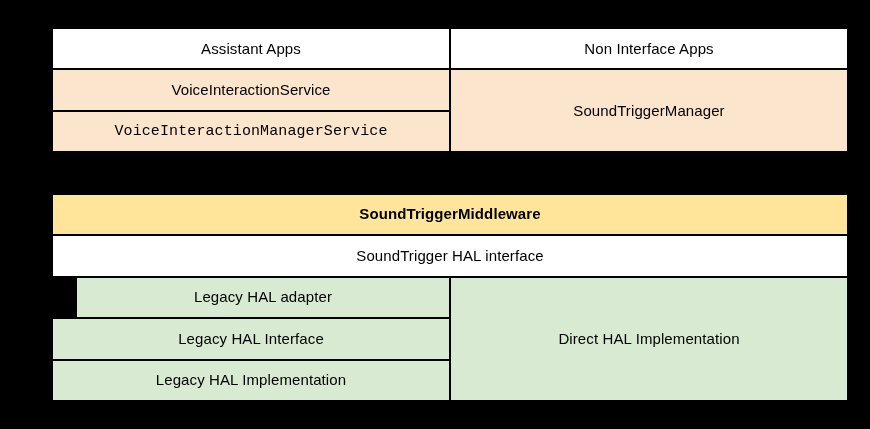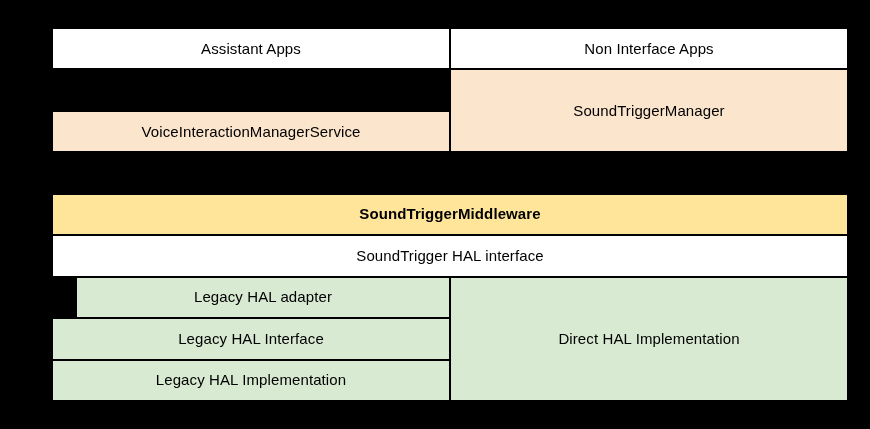--- a/index.html
+++ b/index.html
@@ -41,38 +41,39 @@
   .bg-white  { background: var(--white,  #ffffff); }
   .bg-orange { background: var(--orange, #fce5cd); }
   .bg-blue   { background: var(--blue,   #c9daf8); }
   .bg-yellow { background: var(--yellow, #ffe599); }
   .bg-green  { background: var(--green,  #d9ead3); }
 
   .r1c1 { grid-row: 1; grid-column: 1; }
   .r1c2 { grid-row: 1; grid-column: 2; }
   .r2c1 { grid-row: 2; grid-column: 1; }
   .r2c2-span2 { grid-row: 2 / span 2; grid-column: 2; }
-  .r3c1 { grid-row: 3; grid-column: 1; }
+  .r3c1 { grid-row: 3; grid-column: 1; font-family: Liberation Mono, monospace; }
   .r4-full { grid-row: 4; grid-column: 1 / -1; }
   .r5-full { grid-row: 5; grid-column: 1 / -1; font-weight: bold; }
   .r6-full { grid-row: 6; grid-column: 1 / -1; }
   .r7c1 { grid-row: 7; grid-column: 1; margin-left: 24px; }
   .r7c2-span3 { grid-row: 7 / span 3; grid-column: 2; }
   .r8c1 { grid-row: 8; grid-column: 1; }
   .r9c1 { grid-row: 9; grid-column: 1; }
 </style>
 </head>
 <body>
 
 <div class="diagram">
 
   <div class="cell bg-white r1c1">Assistant Apps</div>
 
   <div class="cell bg-white r1c2">Non Interface Apps</div>
 
+  <div class="cell bg-orange r2c1">VoiceInteractionService</div>
 
   <div class="cell bg-orange r2c2-span2">SoundTriggerManager</div>
 
   <div class="cell bg-orange r3c1">VoiceInteractionManagerService</div>
 
 
   <div class="cell bg-yellow r5-full">SoundTriggerMiddleware</div>
 
   <div class="cell bg-white r6-full">SoundTrigger HAL interface</div>
 

